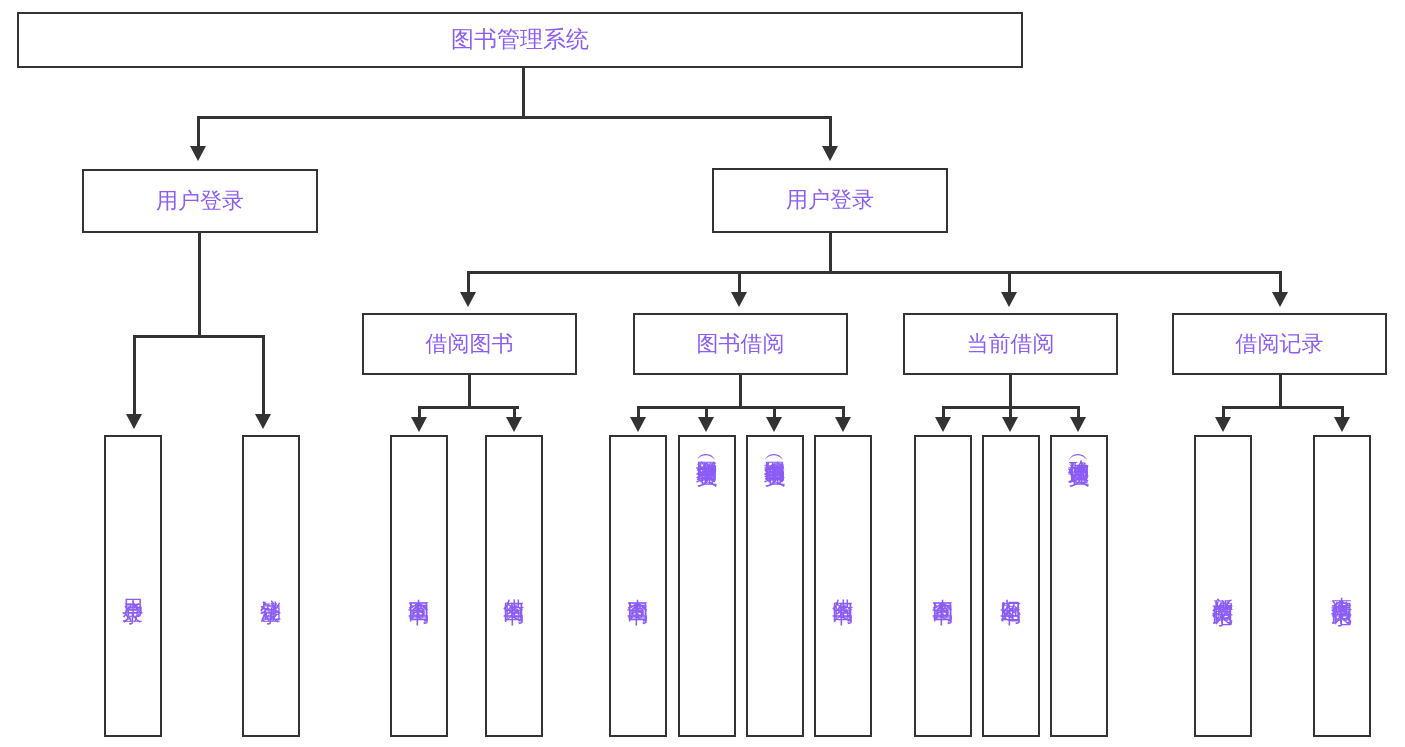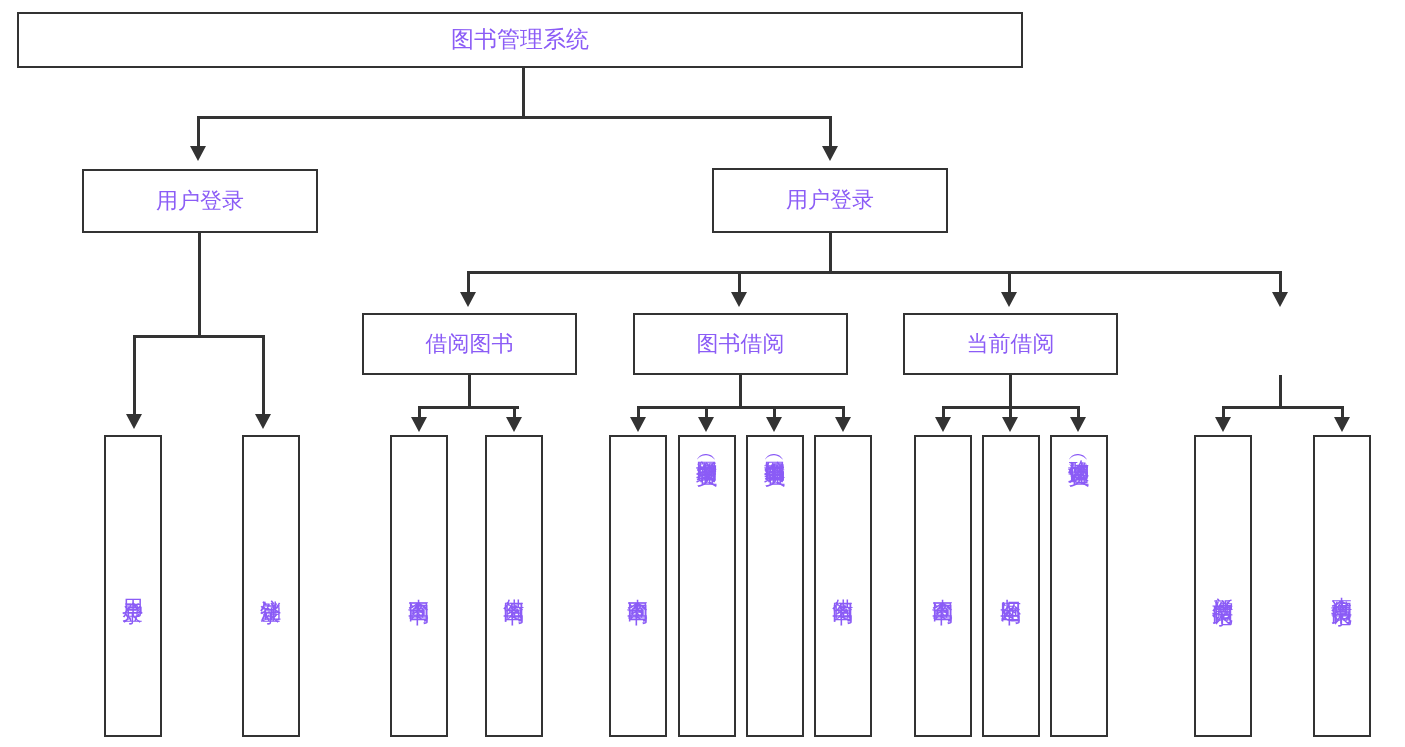--- a/index.html
+++ b/index.html
@@ -109,20 +109,23 @@
 
   <div class="node h" style="left:362px;top:313px;width:215px;height:62px;">
     <span class="lbl">借阅图书</span>
   </div>
   <div class="node h" style="left:633px;top:313px;width:215px;height:62px;">
     <span class="lbl">图书借阅</span>
   </div>
   <div class="node h" style="left:903px;top:313px;width:215px;height:62px;">
     <span class="lbl">当前借阅</span>
   </div>
+  <div class="node h" style="left:1172px;top:313px;width:215px;height:62px;">
+    <span class="lbl">借阅记录</span>
+  </div>
 
   <div class="ln v" style="left:468px;top:375px;height:33px;"></div>
   <div class="ln h" style="left:418px;top:406px;width:101px;"></div>
   <div class="ln v" style="left:418px;top:406px;height:13px;"></div>
   <div class="arw" style="left:411px;top:417px;"></div>
   <div class="ln v" style="left:513px;top:406px;height:13px;"></div>
   <div class="arw" style="left:506px;top:417px;"></div>
 
   <div class="ln v" style="left:739px;top:375px;height:33px;"></div>
   <div class="ln h" style="left:637px;top:406px;width:208px;"></div>

